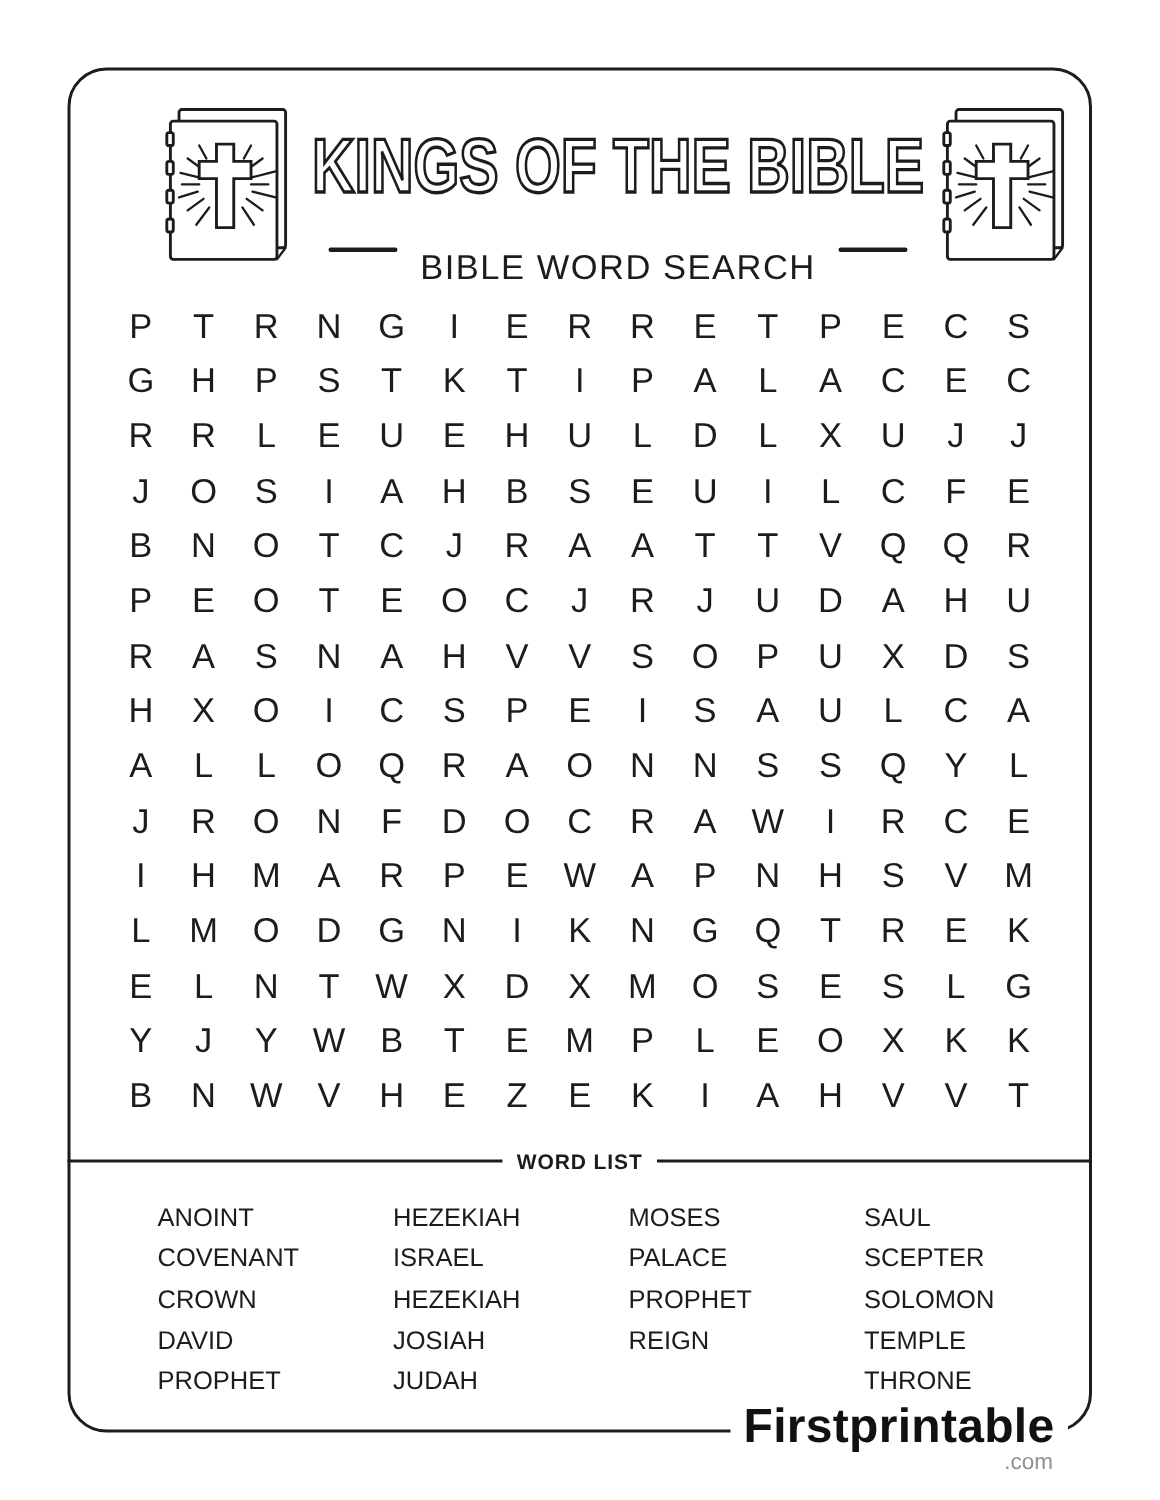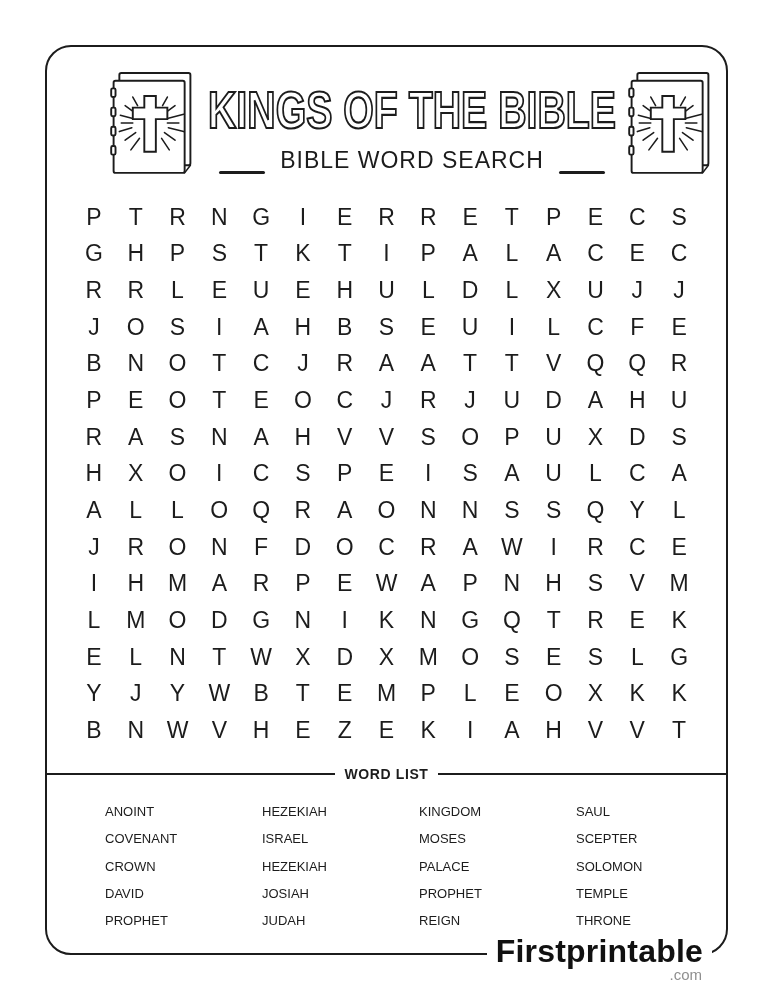--- a/index.html
+++ b/index.html
@@ -25,22 +25,22 @@
     align-items: flex-start;
     padding: 20px 26px 0 26px;
   }
   .book-wrap { width: 98px; flex: 0 0 auto; }
   .book-wrap svg { width: 96px; height: 110px; display: block; }
   .book-line { fill: #ffffff; stroke: var(--ink, #1c1c1c); stroke-width: 2; }
   .ray { stroke: var(--ink, #1c1c1c); stroke-width: 1.6; stroke-linecap: round; }
   .titles { flex: 1; text-align: center; padding-top: 16px; }
   .title-svg { width: 420px; height: 56px; }
   .subtitle-row {
-    margin-top: 4px;
-    display: flex; align-items: flex-end; justify-content: center;
+    margin-top: 21px;
+    display: flex; align-items: flex-start; justify-content: center;
     gap: 15px;
   }
   .subtitle-dash { width: 46px; height: 3px; background: var(--ink, #1c1c1c); border-radius: 2px; }
   .subtitle-text {
     font-size: 23px;
     letter-spacing: 1px;
     color: var(--ink, #1c1c1c);
   }
   
   .grid {
@@ -70,21 +70,21 @@
     letter-spacing: 0.6px;
     color: var(--ink, #1c1c1c);
   }
   .wl-cols {
     position: absolute;
     top: 751px; left: 58px; right: 26px;
     display: flex;
   }
   .wl-col { width: 157px; flex: 0 0 auto; }
   .wl-word {
-    font-size: 13px;
+    font-size: 17px;
     line-height: 27.3px;
     color: var(--ink, #1c1c1c);
   }
   
   .logo {
     position: absolute;
     right: 14px; bottom: -30px;
     text-align: right;
   }
   .brand {
@@ -420,21 +420,20 @@
         <div class="wl-word">PROPHET</div>
       </div>
       <div class="wl-col">
         <div class="wl-word">HEZEKIAH</div>
         <div class="wl-word">ISRAEL</div>
         <div class="wl-word">HEZEKIAH</div>
         <div class="wl-word">JOSIAH</div>
         <div class="wl-word">JUDAH</div>
       </div>
       <div class="wl-col">
-        <div class="wl-word">KINGDOM</div>
         <div class="wl-word">MOSES</div>
         <div class="wl-word">PALACE</div>
         <div class="wl-word">PROPHET</div>
         <div class="wl-word">REIGN</div>
       </div>
       <div class="wl-col">
         <div class="wl-word">SAUL</div>
         <div class="wl-word">SCEPTER</div>
         <div class="wl-word">SOLOMON</div>
         <div class="wl-word">TEMPLE</div>

